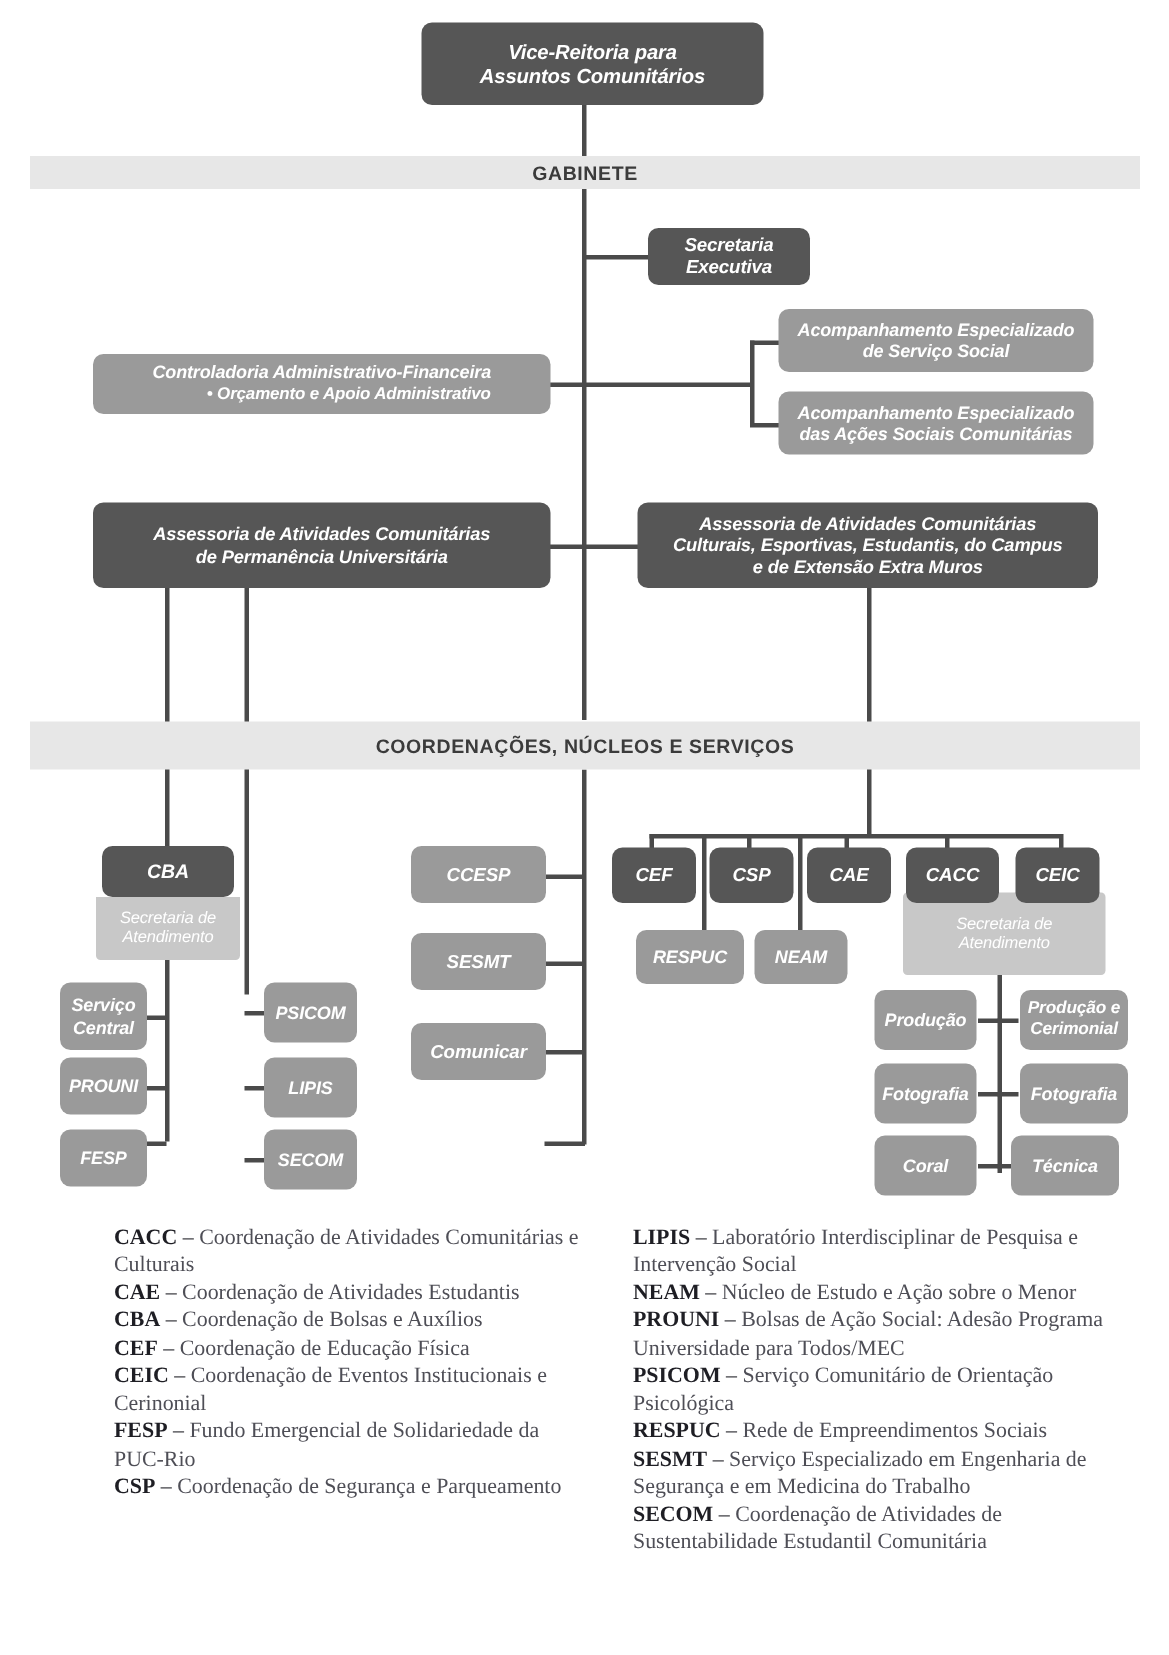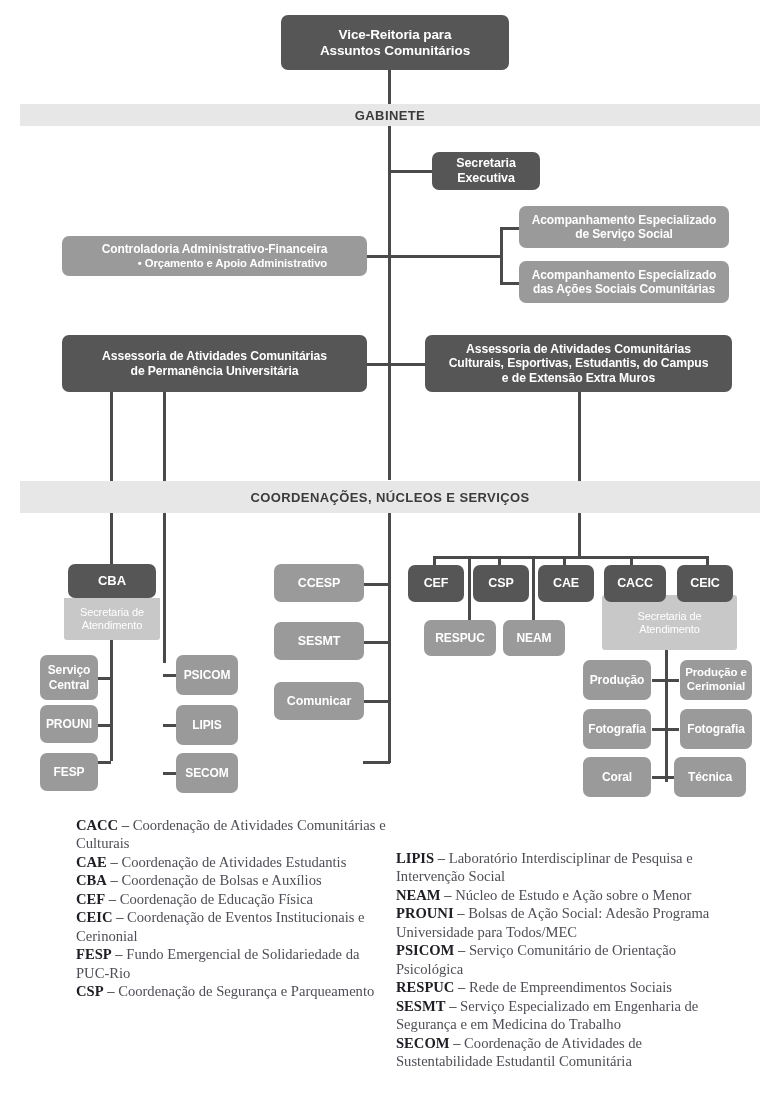--- a/index.html
+++ b/index.html
@@ -23,20 +23,21 @@
     align-items:center;
     justify-content:center;
     text-align:center;
     color:#ffffff;
     border-radius:7px;
     line-height:1.18;
     font-weight:bold;
     letter-spacing:-0.1px;
     z-index:5;
     padding:2px 4px;
+    font-style:italic;
   }
   .node .lbl{display:block;width:100%;}
   .dark{background:#565656;}
   .mid{background:#9a9a9a;}
   .light{background:#c8c8c8;}
   .band{
     position:absolute;
     background:#e7e7e7;
     display:flex;
     align-items:center;
@@ -271,21 +272,21 @@
 
   <div class="legend" id="legend-left" style="left:76px;top:816px;width:316px;">
       <span class="entry"><span class="abbr">CACC</span><span class="dash"> – </span><span class="desc">Coordenação de Atividades Comunitárias e Culturais</span></span>
       <span class="entry"><span class="abbr">CAE</span><span class="dash"> – </span><span class="desc">Coordenação de Atividades Estudantis</span></span>
       <span class="entry"><span class="abbr">CBA</span><span class="dash"> – </span><span class="desc">Coordenação de Bolsas e Auxílios</span></span>
       <span class="entry"><span class="abbr">CEF</span><span class="dash"> – </span><span class="desc">Coordenação de Educação Física</span></span>
       <span class="entry"><span class="abbr">CEIC</span><span class="dash"> – </span><span class="desc">Coordenação de Eventos Institucionais e Cerinonial</span></span>
       <span class="entry"><span class="abbr">FESP</span><span class="dash"> – </span><span class="desc">Fundo Emergencial de Solidariedade da PUC-Rio</span></span>
       <span class="entry"><span class="abbr">CSP</span><span class="dash"> – </span><span class="desc">Coordenação de Segurança e Parqueamento</span></span>
     </div>
-  <div class="legend" id="legend-right" style="left:396px;top:816px;width:316px;margin-top:33px;">
+  <div class="legend" id="legend-right" style="left:422px;top:816px;width:316px;">
       <span class="entry"><span class="abbr">LIPIS</span><span class="dash"> – </span><span class="desc">Laboratório Interdisciplinar de Pesquisa e Intervenção Social</span></span>
       <span class="entry"><span class="abbr">NEAM</span><span class="dash"> – </span><span class="desc">Núcleo de Estudo e Ação sobre o Menor</span></span>
       <span class="entry"><span class="abbr">PROUNI</span><span class="dash"> – </span><span class="desc">Bolsas de Ação Social: Adesão Programa Universidade para Todos/MEC</span></span>
       <span class="entry"><span class="abbr">PSICOM</span><span class="dash"> – </span><span class="desc">Serviço Comunitário de Orientação Psicológica</span></span>
       <span class="entry"><span class="abbr">RESPUC</span><span class="dash"> – </span><span class="desc">Rede de Empreendimentos Sociais</span></span>
       <span class="entry"><span class="abbr">SESMT</span><span class="dash"> – </span><span class="desc">Serviço Especializado em Engenharia de Segurança e em Medicina do Trabalho</span></span>
       <span class="entry"><span class="abbr">SECOM</span><span class="dash"> – </span><span class="desc">Coordenação de Atividades de Sustentabilidade Estudantil Comunitária</span></span>
     </div>
 
 </div>

